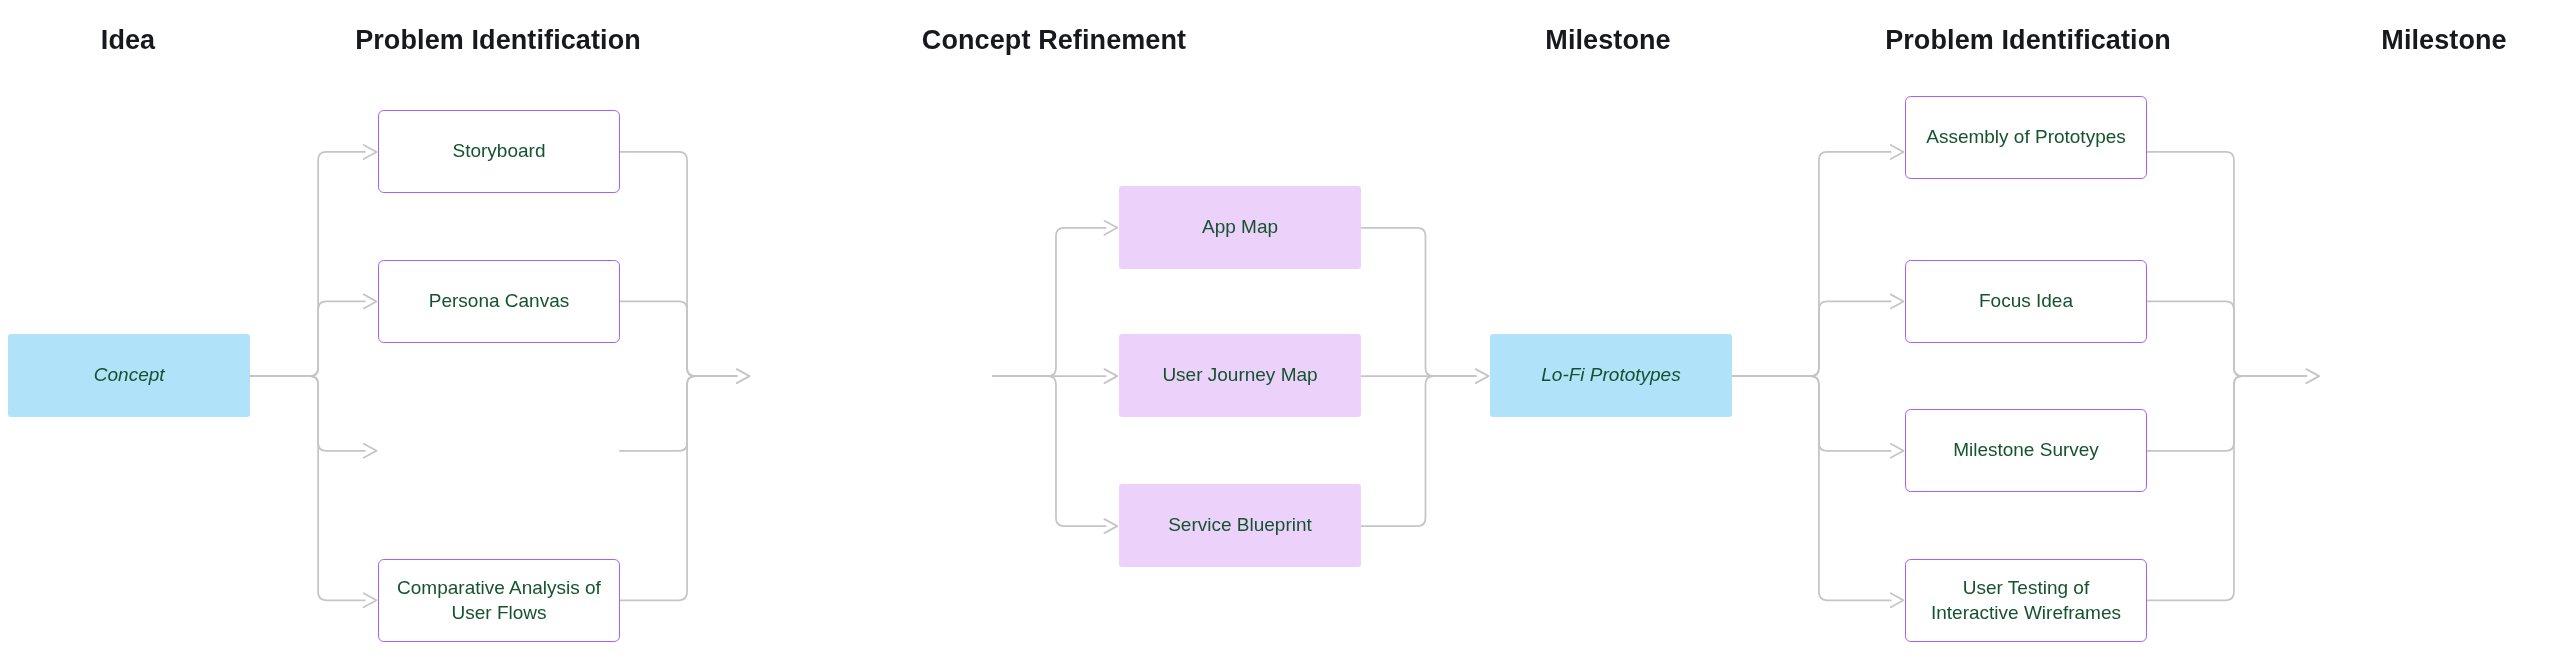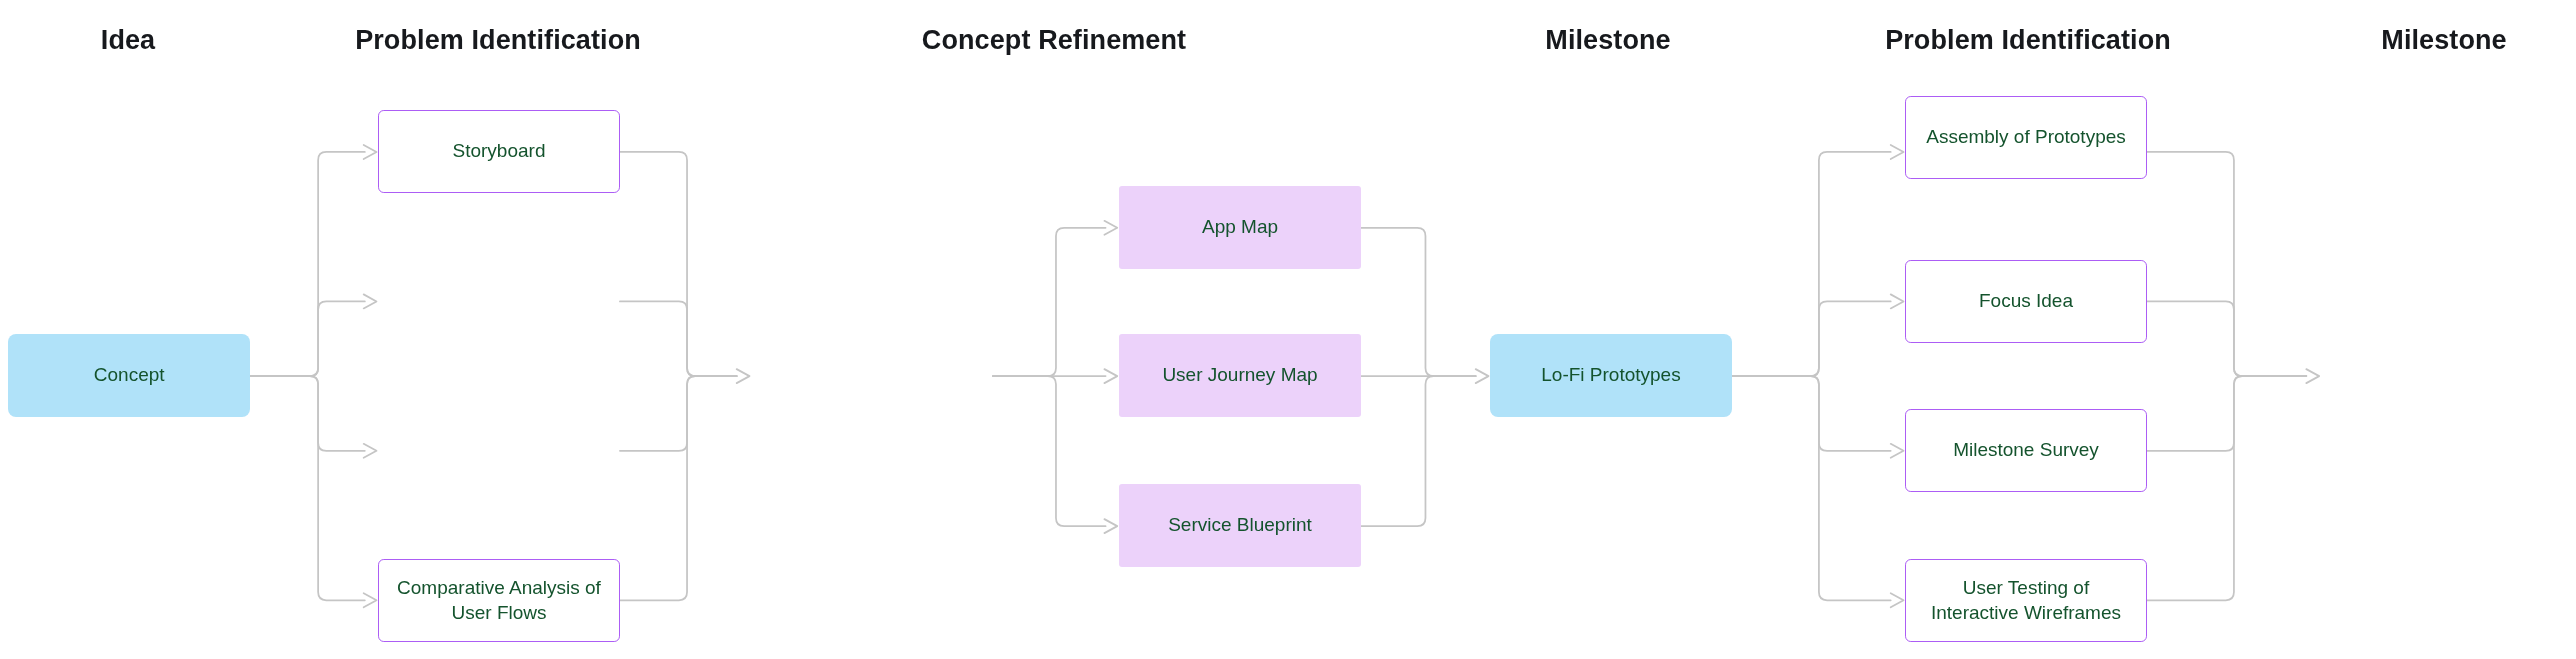--- a/index.html
+++ b/index.html
@@ -35,21 +35,22 @@
     align-items: center;
     justify-content: center;
     text-align: center;
     padding: 0 15px;
     font-size: 19px;
     line-height: 1.3;
     color: #14532d;
   }
   .kind-milestone {
     background: #b0e2f9;
-    border-radius: 8px;
+    border-radius: 3px;
+    font-style: italic;
   }
   .kind-filled {
     background: #ecd2fa;
     border-radius: 3px;
   }
   .kind-outlined {
     background: #ffffff;
     border: 1.8px solid #ac5df5;
     border-radius: 5.8px;
   }
@@ -134,20 +135,21 @@
       <path d="M3678 516 H3813 Q3827 516 3827 530 V630 Q3827 644 3841 644 H3951"></path>
       <path d="M3678 772 H3813 Q3827 772 3827 758 V658 Q3827 644 3841 644 H3951"></path>
       <path d="M3678 1028 H3813 Q3827 1028 3827 1014 V658 Q3827 644 3841 644 H3951"></path>
       <path d="M3951 632 L3973 644 L3951 656"></path>
     </g>
   </svg>
 
   <div class="node kind-milestone" style="left:8.2px;   top:334px">Concept</div>
 
   <div class="node kind-outlined" style="left:378px;  top:110px">Storyboard</div>
+  <div class="node kind-outlined" style="left:378px;  top:260px">Persona Canvas</div>
   <div class="node kind-outlined" style="left:378px;  top:559px">Comparative Analysis of User Flows</div>
 
 
   <div class="node kind-filled" style="left:1119px; top:186px">App Map</div>
   <div class="node kind-filled" style="left:1119px; top:484px">Service Blueprint</div>
   <div class="node kind-filled" style="left:1119px; top:334px">User Journey Map</div>
 
   <div class="node kind-milestone" style="left:1490px; top:334px">Lo-Fi Prototypes</div>
 
   <div class="node kind-outlined" style="left:1905px; top:96px">Assembly of Prototypes</div>

